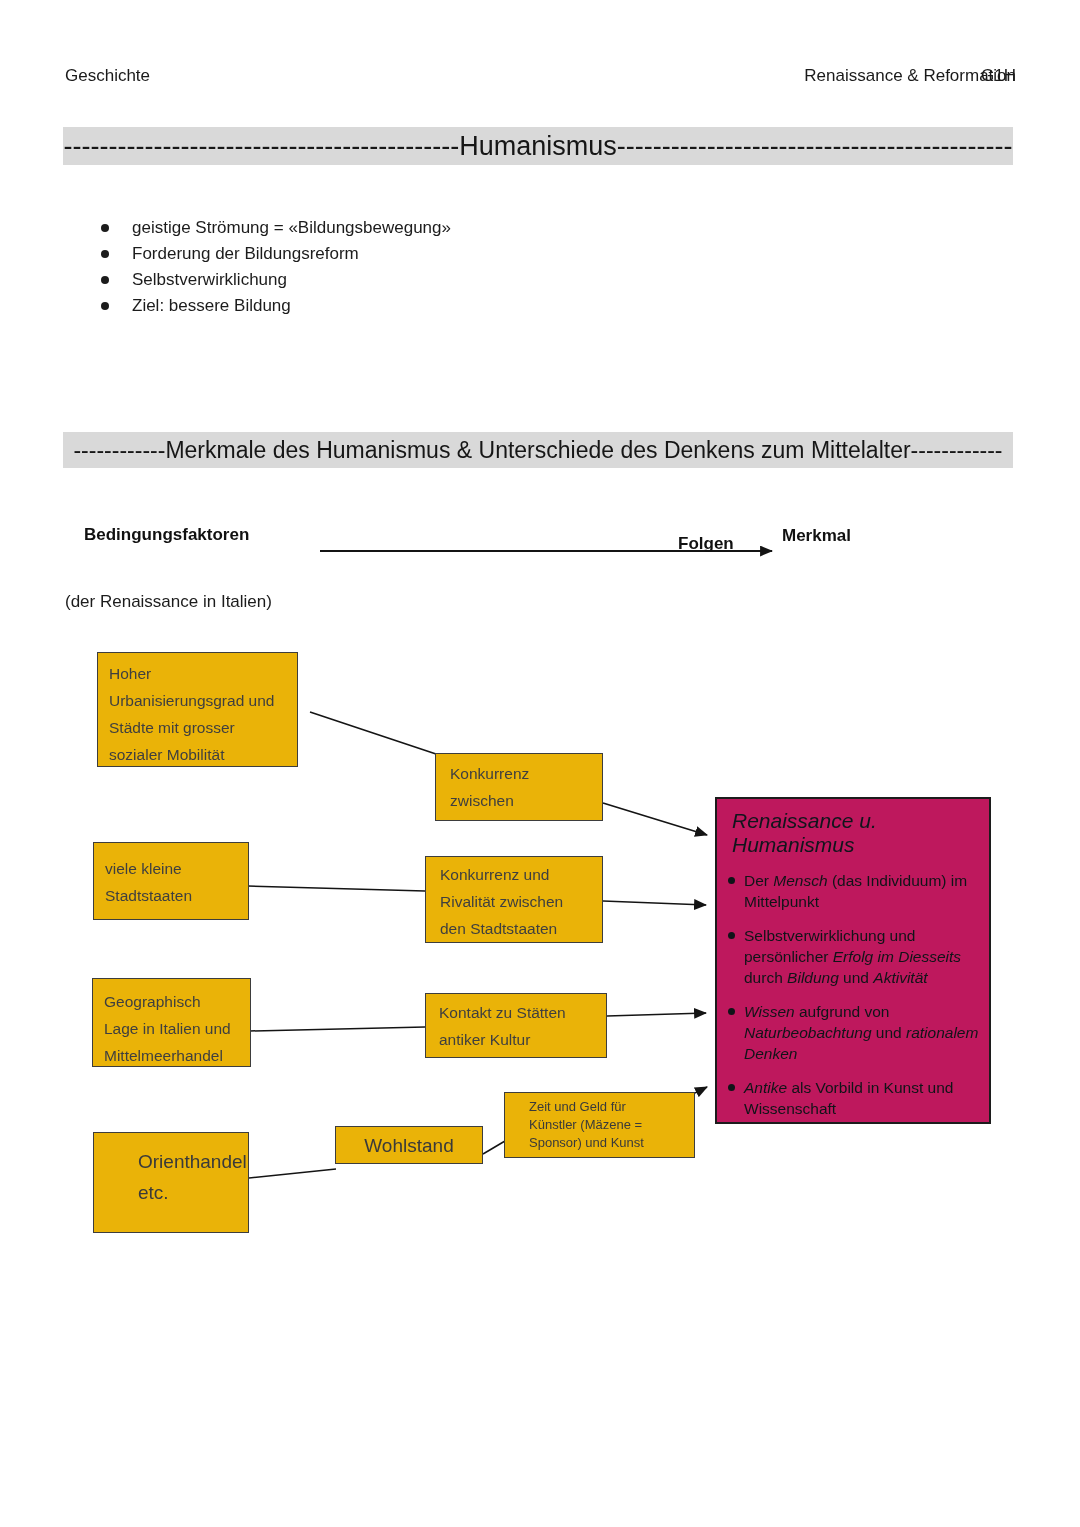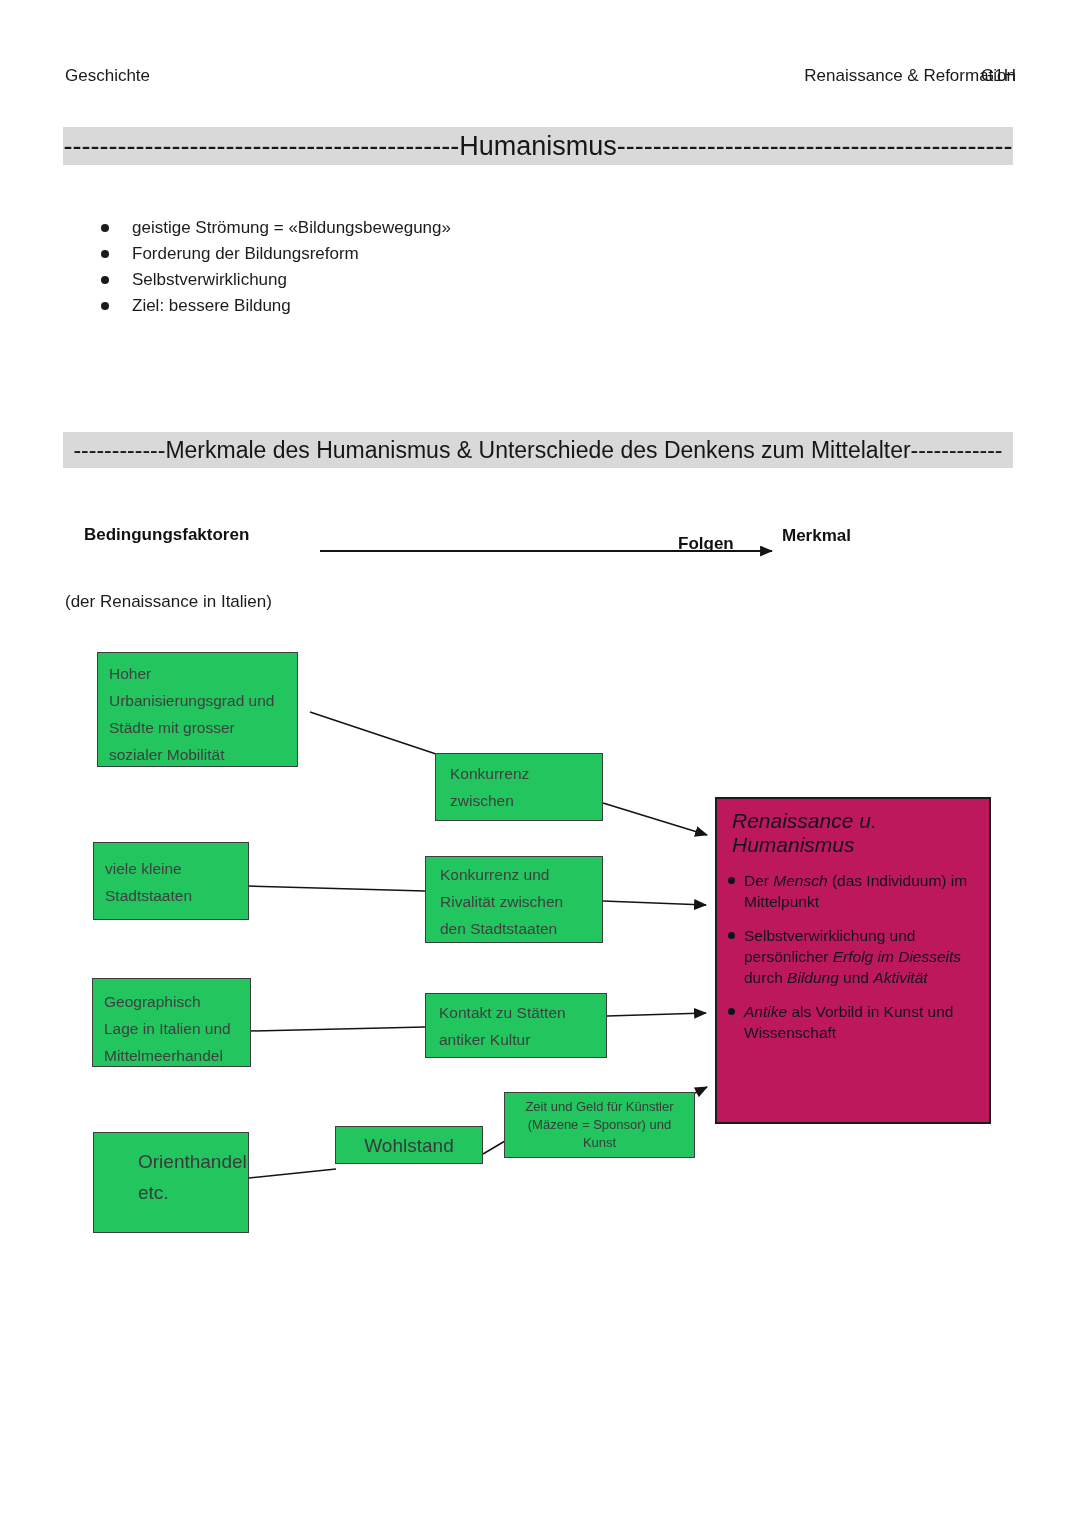--- a/index.html
+++ b/index.html
@@ -20,33 +20,33 @@
   .bar span{flex:0 0 auto;}
   
   .toplist{position:absolute;left:101px;top:215px;list-style:none;margin:0;padding:0;
            font-size:17px;color:#1c1c1c;}
   .toplist li{position:relative;padding-left:31px;height:26px;line-height:26px;}
   .toplist li .dot{position:absolute;left:0;top:9px;width:8px;height:8px;border-radius:50%;background:#1c1c1c;}
   
   .lbl{position:absolute;font-size:17px;font-weight:bold;color:#111;}
   .lbl-sub{position:absolute;font-size:17px;color:#1c1c1c;}
   
-  .box{position:absolute;box-sizing:border-box;background:#22c55e;border:1.5px solid #3d3d3d;
+  .box{position:absolute;box-sizing:border-box;background:#eab308;border:1.5px solid #3d3d3d;
        color:#3f3f3f;font-size:15.5px;line-height:27px;}
   #b-urban{left:97px;top:652px;width:201px;height:115px;padding:7px 11px;}
   #b-stadt{left:93px;top:842px;width:156px;height:78px;padding:12px 11px;}
   #b-geo{left:92px;top:978px;width:159px;height:89px;padding:9px 11px;}
   #b-orient{left:93px;top:1132px;width:156px;height:101px;padding:13px 0 0 44px;font-size:19px;line-height:31px;color:#3a3a3a;}
   #b-konk1{left:435px;top:753px;width:168px;height:68px;padding:6px 14px;}
   #b-konk2{left:425px;top:856px;width:178px;height:87px;padding:4px 14px;}
   #b-kontakt{left:425px;top:993px;width:182px;height:65px;padding:5px 13px;}
   #b-wohl{left:335px;top:1126px;width:148px;height:38px;display:flex;align-items:center;
           justify-content:center;font-size:19px;color:#3a3a3a;}
-  #b-zeit{left:504px;top:1092px;width:191px;height:66px;padding:5px 8px;font-size:13px;
-          line-height:18px;text-align:center;color:#3a3a3a;}
+  #b-zeit{left:504px;top:1092px;width:191px;height:66px;padding:5px 24px;font-size:13px;
+          line-height:18px;color:#3a3a3a;}
   
   #b-result{position:absolute;left:715px;top:797px;width:276px;height:327px;box-sizing:border-box;
             background:#be185d;border:2px solid #1c1c1c;color:#101418;}
   #b-result .rtitle{margin:10px 10px 0 15px;font-size:21px;font-style:italic;color:#10151c;}
   #b-result ul{list-style:none;margin:13px 0 0 0;padding:0 8px 0 0;}
   #b-result li{position:relative;margin:0 0 13px 0;padding-left:27px;font-size:15.5px;line-height:21px;}
   #b-result li .dot{position:absolute;left:11px;top:7px;width:7px;height:7px;border-radius:50%;background:#101418;}
   
   #wires{position:absolute;left:0;top:0;pointer-events:none;}
   #wires line{stroke:#141414;stroke-width:1.5;}
@@ -114,17 +114,18 @@
   <div class="box" id="b-konk2">Konkurrenz und Rivalität zwischen den Stadtstaaten</div>
   <div class="box" id="b-kontakt">Kontakt zu Stätten antiker Kultur</div>
   <div class="box" id="b-wohl">Wohlstand</div>
   <div class="box" id="b-zeit">Zeit und Geld für Künstler (Mäzene = Sponsor) und Kunst</div>
 
   <div id="b-result">
     <div class="rtitle">Renaissance u. Humanismus</div>
     <ul>
       <li><span class="dot"></span><span><span>Der </span><i>Mensch</i><span> (das Individuum) im Mittelpunkt</span></span></li>
       <li><span class="dot"></span><span><span>Selbstverwirklichung und persönlicher </span><i>Erfolg im Diesseits</i><span> durch </span><i>Bildung</i><span> und </span><i>Aktivität</i></span></li>
+      <li><span class="dot"></span><span><i>Wissen</i><span> aufgrund von </span><i>Naturbeobachtung</i><span> und </span><i>rationalem Denken</i></span></li>
       <li><span class="dot"></span><span><i>Antike</i><span> als Vorbild in Kunst und Wissenschaft</span></span></li>
     </ul>
   </div>
 
 </div>
 
 </body></html>

